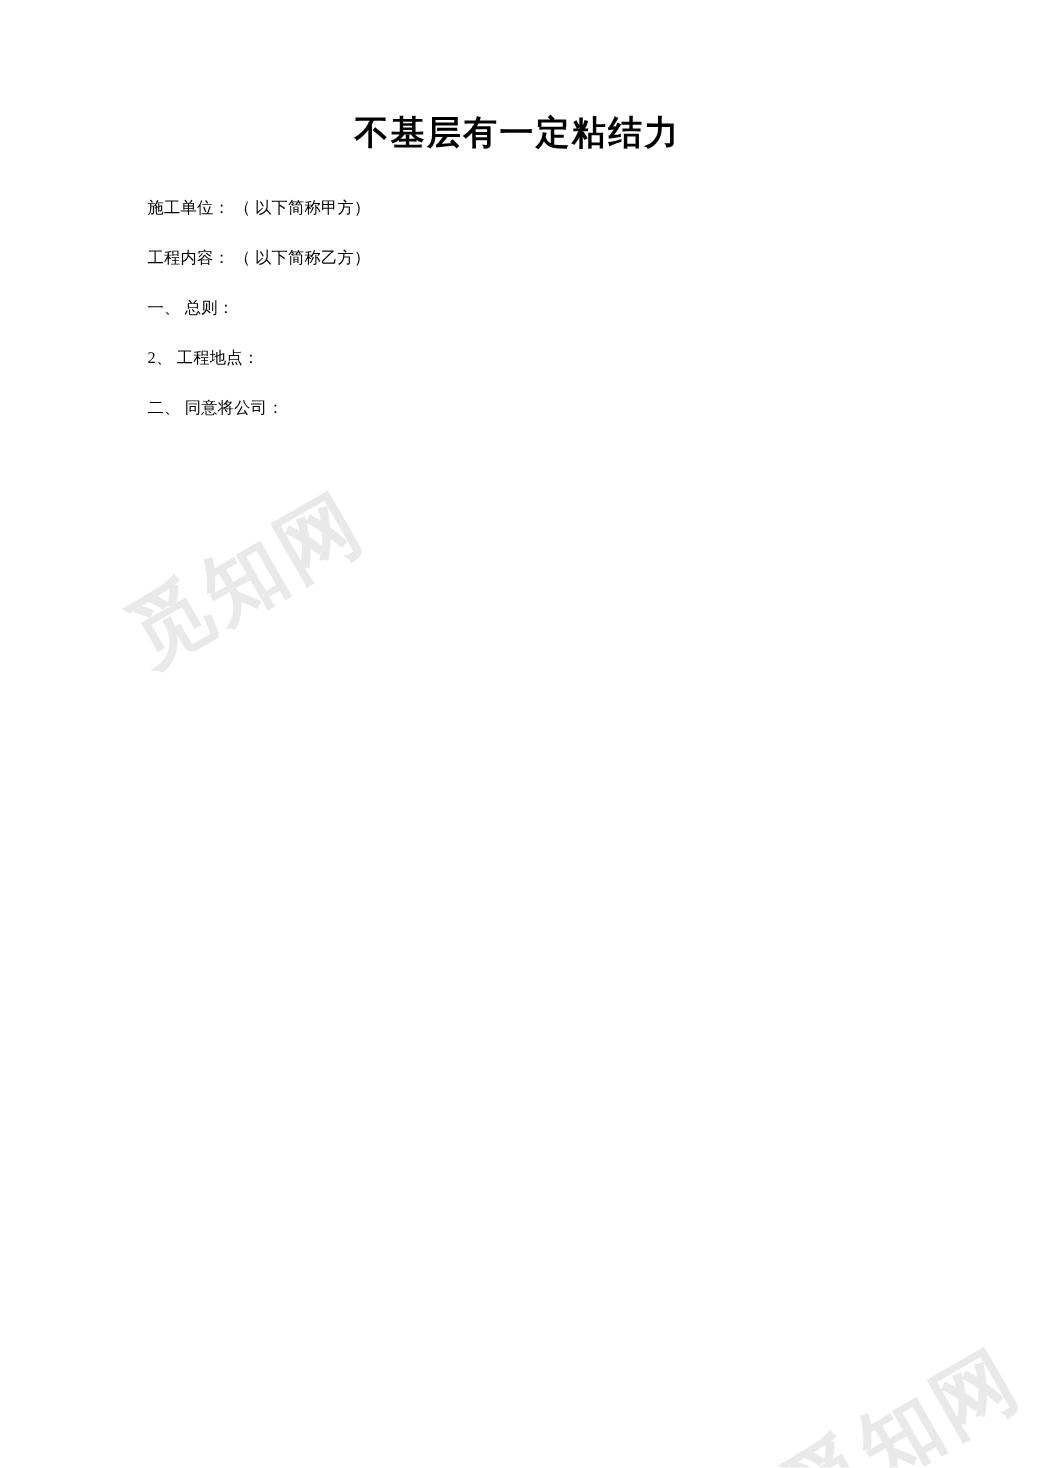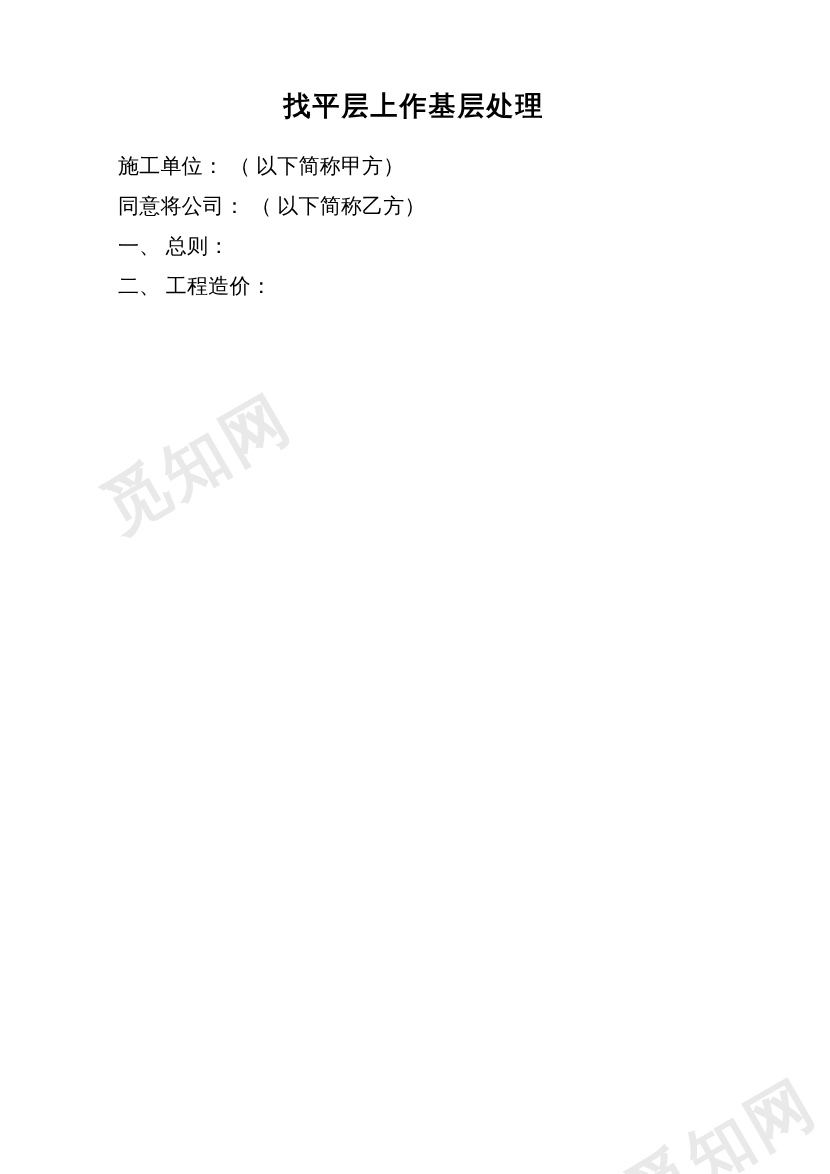--- a/index.html
+++ b/index.html
@@ -59,40 +59,41 @@
     text-align: center;
     font-size: 27px;
     font-weight: bold;
     font-family: "Liberation Serif", "DejaVu Serif", serif;
     letter-spacing: 2px;
     margin: 0 0 20px 0;
     line-height: 1.4;
   }
 
   .para {
-    font-size: 21px;
+    font-size: 13px;
     line-height: 40px;
     text-align: justify;
     margin: 0;
     letter-spacing: 0.2px;
   }
 
   .indent-0 { text-indent: 0; }
 </style>
 </head>
 <body>
 
 <div class="page">
 
   <div class="watermark wm-1">觅知网</div>
   <div class="watermark wm-2">觅知网</div>
 
   <div class="content">
 
-    <h1 class="doc-title">找平层上作基层处理</h1>
+    <h1 class="doc-title">不基层有一定粘结力</h1>
 
     <p class="para indent-0">施工单位：  （ 以下简称甲方）</p>
-    <p class="para indent-0">同意将公司：  （ 以下简称乙方）</p>
+    <p class="para indent-0">工程内容：  （ 以下简称乙方）</p>
     <p class="para indent-0">一、 总则：</p>
-    <p class="para indent-0">二、 工程造价：</p>
+    <p class="para indent-0">2、 工程地点：</p>
+    <p class="para indent-0">二、 同意将公司：</p>
 
   </div>
 </div>
 
 </body></html>

